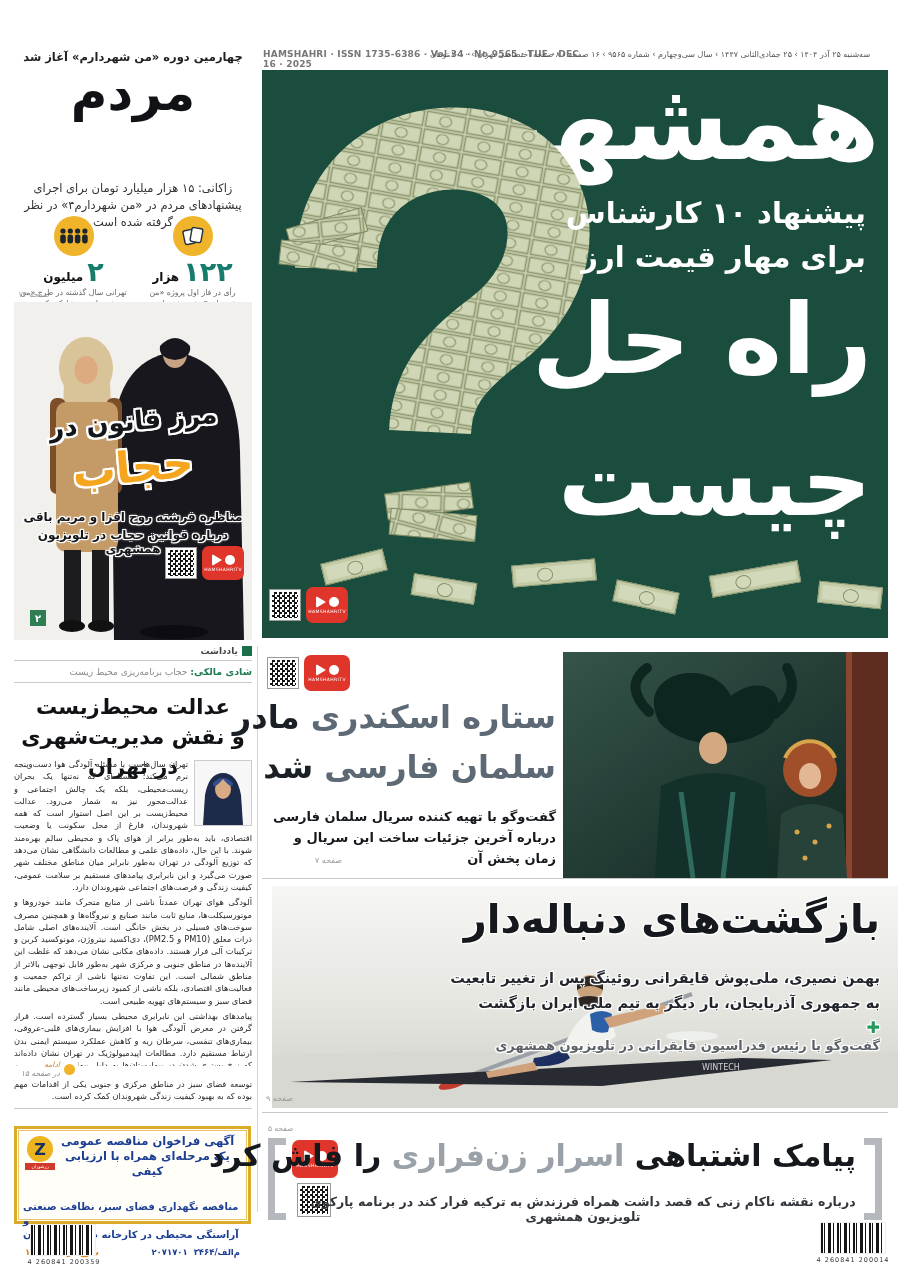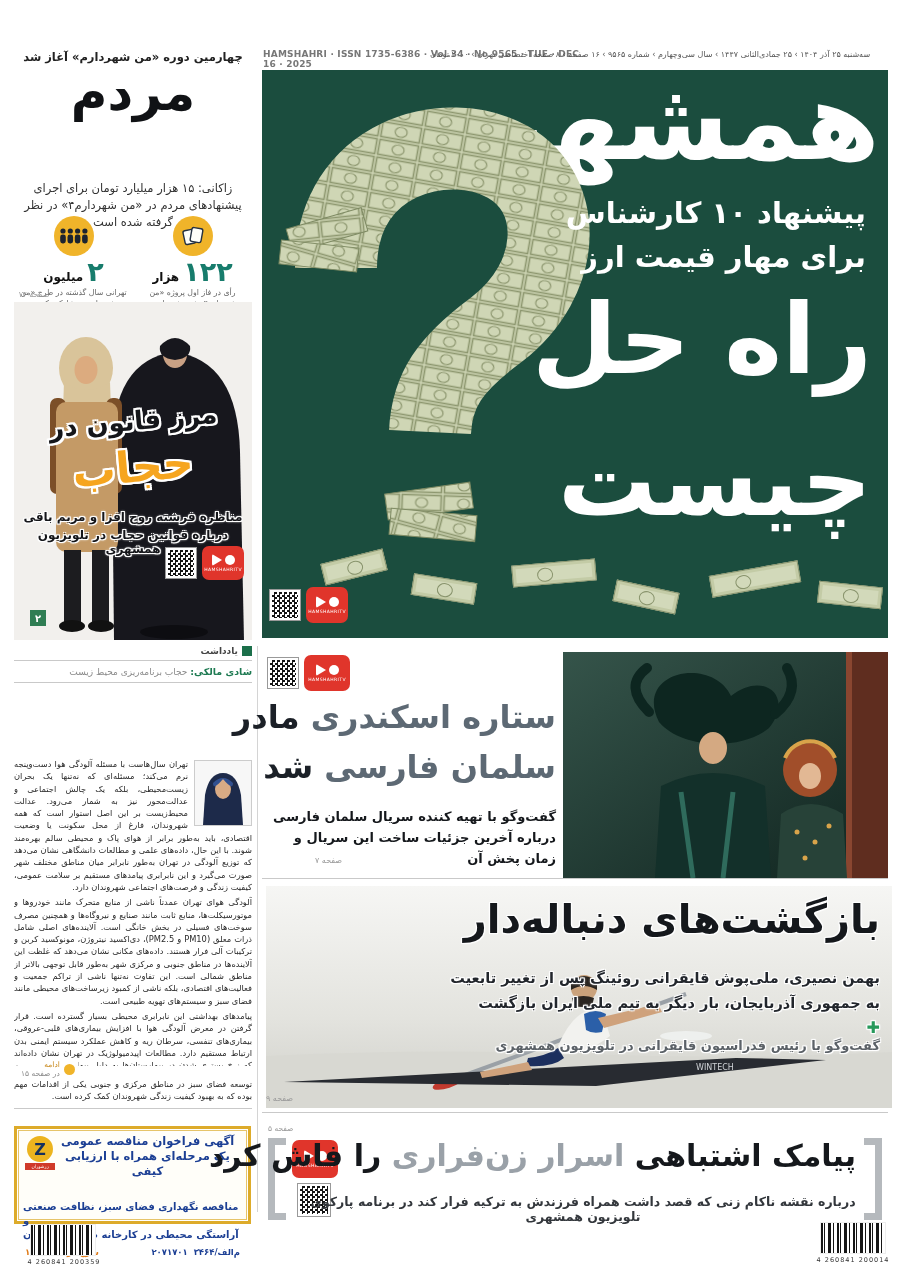--- a/index.html
+++ b/index.html
@@ -62,21 +62,21 @@
   .note-byline { left:14px; top:666px; width:238px; font-size:9px; color:#8a8a8a; }
   .note-byline b { color:#1e7a52; font-size:9.5px; }
   .note-h { left:14px; top:692px; width:238px; font-size:21px; font-weight:900; color:#101215; line-height:30px; }
   .note-body { left:14px; top:758px; width:238px; height:308px; overflow:hidden; font-size:8.3px; line-height:12.3px;
                text-align:justify; color:#2a2a2a; }
   .note-body p { margin-bottom:3px; }
   .inset-photo { float:right; width:58px; height:66px; margin:2px 0 3px 6px; border:1px solid #ccc; background:#fff; }
   .cont-row { left:18px; top:1058px; background:#fff; display:flex; align-items:center; gap:4px; padding:2px 3px; }
   .cont-dot { width:11px; height:11px; border-radius:50%; background:#f0b42a; }
   .cont-txt { font-size:7.5px; color:#c8891c; line-height:9px; }
-  .cont-txt span { color:#8a8a8a; display:block; }
+  .cont-txt span { color:#8a8a8a; display:block;font-style:italic; }
   .note-closing { left:14px; top:1078px; width:238px; font-size:8.3px; line-height:12.3px; text-align:justify; color:#2a2a2a; }
 
   
   .tender { left:14px; top:1126px; width:237px; height:98px; border:3px solid #ddab2a; box-shadow:inset 0 0 0 1px #fff, inset 0 0 0 2px #e6c469; padding:5px 6px; background:#fffef9; }
   .tender-title { font-size:11.5px; font-weight:bold; color:#1c3f94; line-height:15px; text-align:center; padding-left:30px; }
   .tender-body { font-size:10px; font-weight:bold; color:#1c3f94; line-height:14px; text-align:left; margin-top:21px; }
   .tender-foot { display:flex; justify-content:space-between; align-items:center; margin-top:5px; padding:0 2px; }
   .tender-code { font-size:8.5px; font-weight:bold; color:#1c3f94; }
   .tender-more { font-size:8.5px; font-weight:bold; color:#e07c1a; }
   .tender-logo { position:absolute; left:8px; top:7px; width:30px; text-align:center; }
@@ -98,21 +98,21 @@
   .bill::after { content:""; position:absolute; left:24px; top:4px; width:14px; height:12px; border:1px solid #88936c; border-radius:50%; }
 
   
   .salman-photo { left:563px; top:652px; width:325px; height:226px; overflow:hidden; }
   .salman-h { left:268px; top:696px; width:288px; font-size:32px; font-weight:900; line-height:1.1; white-space:nowrap; }
   .salman-h .a { color:#5d6974; }
   .salman-h .b { color:#1b2027; }
   .salman-deck { left:268px; top:806px; width:288px; font-size:13px; font-weight:bold; color:#15181c; line-height:21px; }
 
   
-  .rowing-art { left:262px; top:886px; width:630px; height:222px; }
+  .rowing-art { left:268px; top:886px; width:630px; height:222px; }
   .rowing-h { left:380px; top:896px; width:500px; font-size:40px; font-weight:900; color:#15181c; white-space:nowrap; }
   .rowing-deck { left:380px; top:966px; width:500px; font-size:14.5px; font-weight:bold; color:#22262c; line-height:25px; }
   .rowing-plus { left:430px; top:1018px; width:450px; font-size:16px; font-weight:900; color:#27995b; }
   .rowing-tag { left:430px; top:1038px; width:450px; font-size:13px; font-weight:bold; color:#5c6268; }
 
   
   .bracket-l { left:268px; top:1138px; width:18px; height:82px; border-left:7px solid #b5b9bd; border-top:7px solid #b5b9bd; border-bottom:7px solid #b5b9bd; }
   .bracket-r { left:864px; top:1138px; width:18px; height:82px; border-right:7px solid #b5b9bd; border-top:7px solid #b5b9bd; border-bottom:7px solid #b5b9bd; }
   .sms-h { left:340px; top:1138px; width:516px; font-size:30px; font-weight:900; white-space:nowrap; text-align:center; }
   .sms-h .dark { color:#15181c; }
@@ -209,20 +209,24 @@
   <div class="abs note-label-row">
     <div class="note-sq"></div>
     <div class="note-label">یادداشت</div>
   </div>
   <div class="abs hrule" style="left:14px; top:660px; width:238px;"></div>
   <div class="abs note-byline">
     <b>شادی مالکی:</b>
     <span>حجاب برنامه‌ریزی محیط زیست</span>
   </div>
   <div class="abs hrule" style="left:14px; top:682px; width:238px;"></div>
+  <div class="abs note-h center">
+    <div>عدالت محیط‌زیست</div>
+    <div>و نقش مدیریت‌شهری در تهران</div>
+  </div>
   <div class="abs note-body">
     <div class="inset-photo">
       <svg width="56" height="64" viewBox="0 0 56 64">
         <rect width="56" height="64" fill="#f7f7f7"></rect>
         <path d="M8 64 L10 34 Q14 12 28 12 Q42 12 46 34 L48 64 Z" fill="#1d2a4a"></path>
         <ellipse cx="28" cy="28" rx="8" ry="10" fill="#d9ab85"></ellipse>
         <path d="M18 22 Q28 12 38 22 Q38 30 28 18 Q18 30 18 22" fill="#32508f"></path>
       </svg>
     </div>
     <p>تهران سال‌هاست با مسئله آلودگی هوا دست‌وپنجه نرم می‌کند؛ مسئله‌ای که نه‌تنها یک بحران زیست‌محیطی، بلکه یک چالش اجتماعی و عدالت‌محور نیز به شمار می‌رود. عدالت محیط‌زیست بر این اصل استوار است که همه شهروندان، فارغ از محل سکونت یا وضعیت اقتصادی، باید به‌طور برابر از هوای پاک و محیطی سالم بهره‌مند شوند. با این حال، داده‌های علمی و مطالعات دانشگاهی نشان می‌دهد که توزیع آلودگی در تهران به‌طور نابرابر میان مناطق مختلف شهر صورت می‌گیرد و این نابرابری پیامدهای مستقیم بر سلامت عمومی، کیفیت زندگی و فرصت‌های اجتماعی شهروندان دارد.</p>

